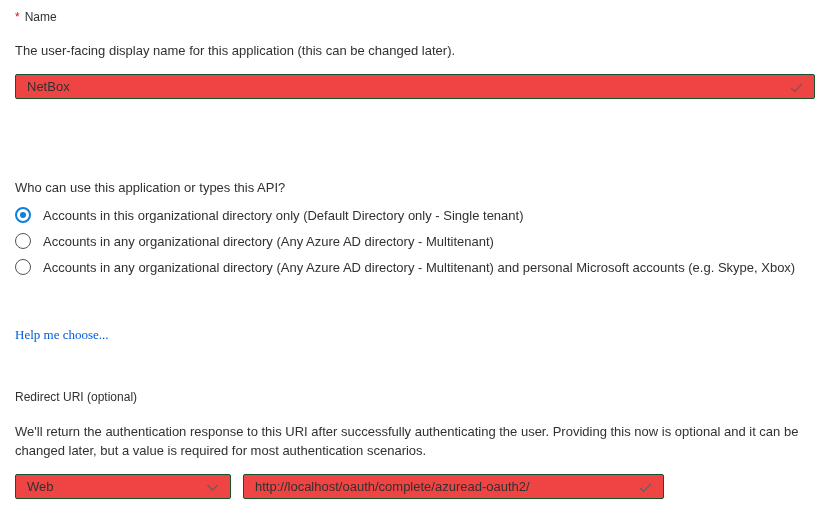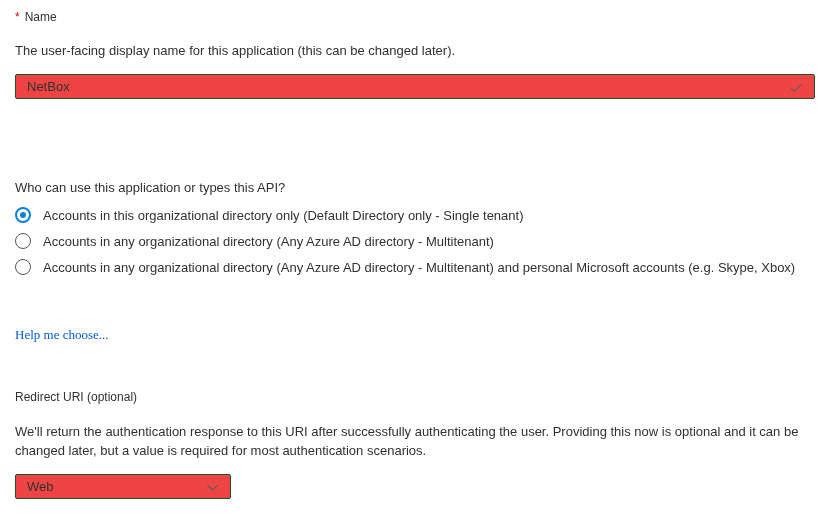--- a/index.html
+++ b/index.html
@@ -91,14 +91,20 @@
   <div class="abs ruri-title section-title">Redirect URI (optional)</div>
   <div class="abs ruri-desc">We'll return the authentication response to this URI after successfully authenticating the user. Providing this now is optional and it can be changed later, but a value is required for most authentication scenarios.</div>
 
   <div class="field platform-select">
     <span class="platform-value">Web</span>
     <svg class="chevron-icon" viewBox="0 0 16 16">
         <path d="M3.2 5.5 L8 10.5 L12.8 5.5" fill="none" stroke="#605e5c" stroke-width="1.1"></path>
       </svg>
   </div>
 
+  <div class="field uri-field">
+    <input type="text" value="http://localhost/oauth/complete/azuread-oauth2/" style="">
+    <svg class="check-icon uri-check" viewBox="0 0 16 16">
+        <path d="M3 8.6 L6.3 11.8 L13 4.6" fill="none" stroke="#605e5c" stroke-width="1.1"></path>
+      </svg>
+  </div>
 
 </div>
 
 </body></html>

